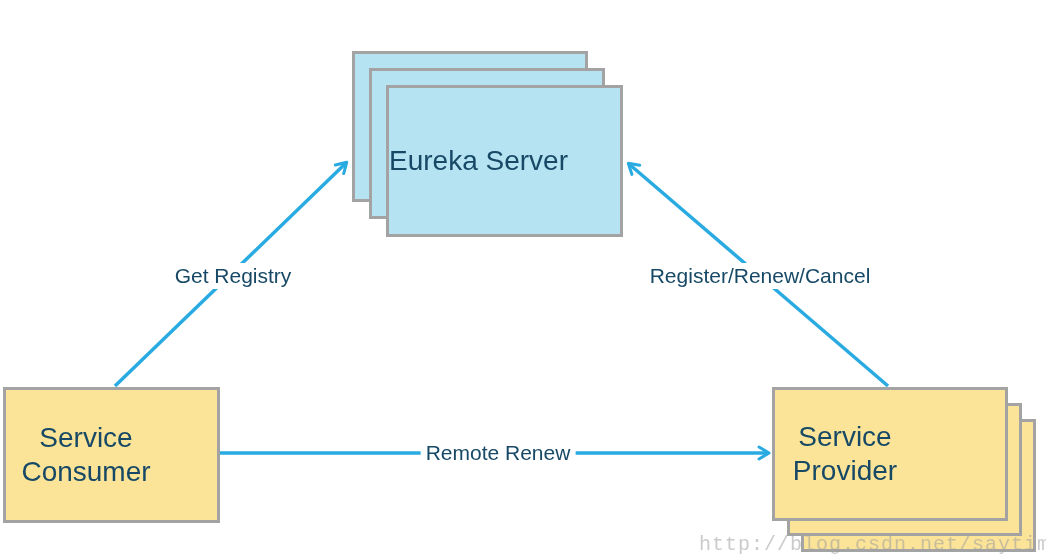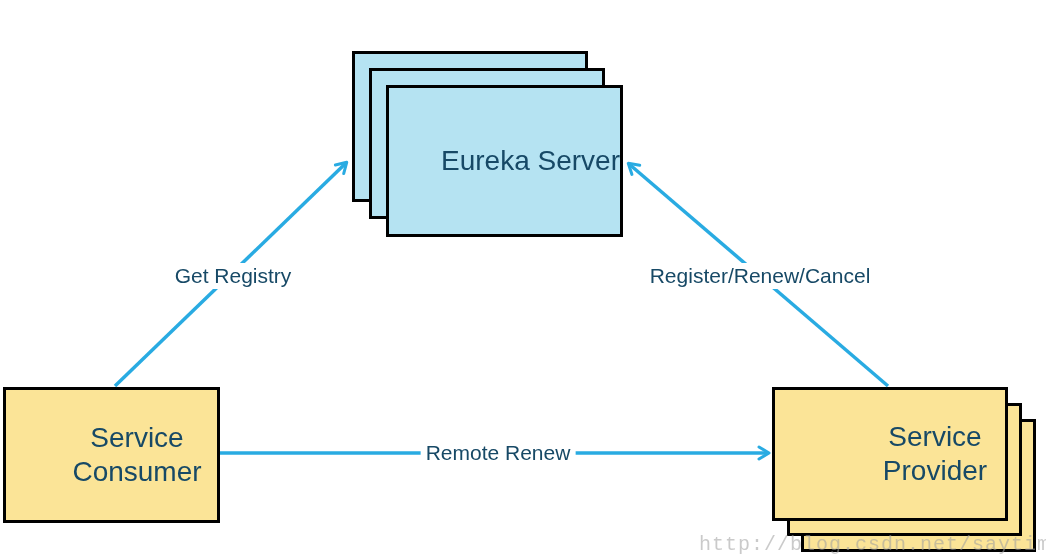--- a/index.html
+++ b/index.html
@@ -3,22 +3,22 @@
 <meta charset="utf-8">
 <style>
   html, body { margin:0; padding:0; background:#ffffff; }
   .canvas {
     position:relative; width:1046px; height:559px;
     background:#ffffff; overflow:hidden;
     font-family:"Liberation Sans", sans-serif;
   }
   .box {
     position:absolute; box-sizing:border-box;
-    border:3px solid #000000;
-    display:flex; align-items:center; justify-content:flex-end;
+    border:3px solid #a3a3a3;
+    display:flex; align-items:center; justify-content:flex-start;
     text-align:center;
   }
   .box--blue   { background:#B5E3F2; }
   .box--yellow { background:#FBE497; }
   .box-label {
     color:#174966; font-size:28px; line-height:1.22; font-weight:400;
   }
   .label-wrap-150 { width:160px; }
   .label-wrap-130 { width:140px; }
   .arrows { position:absolute; left:0; top:0; }

